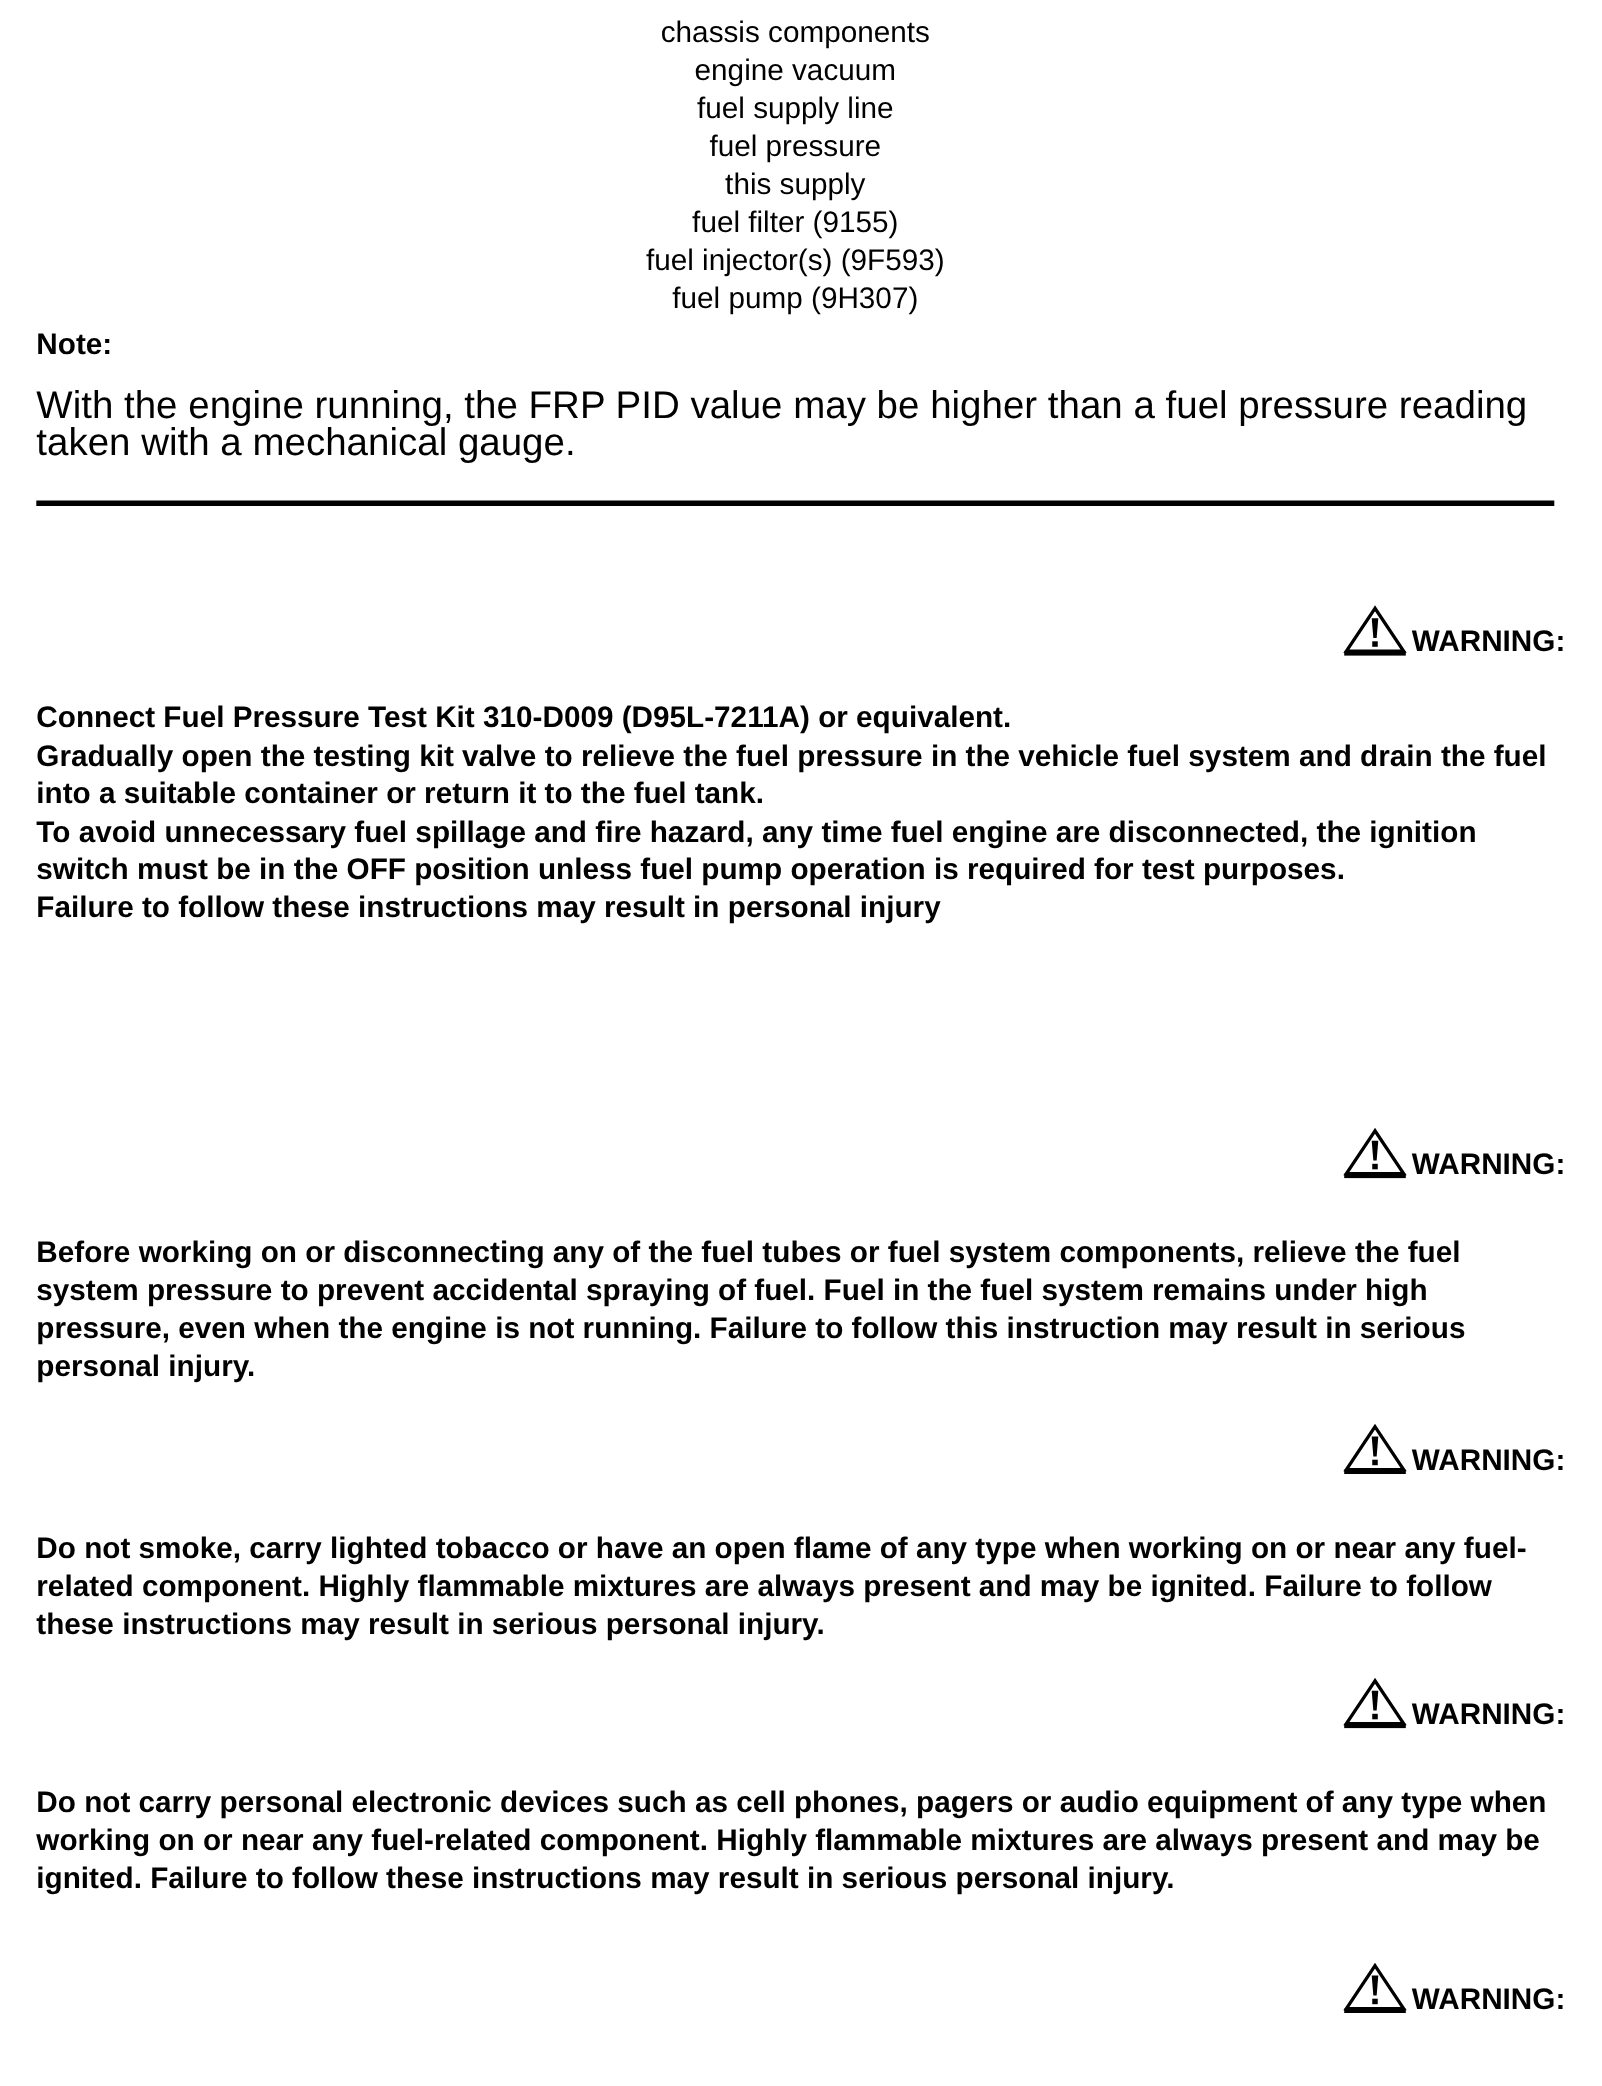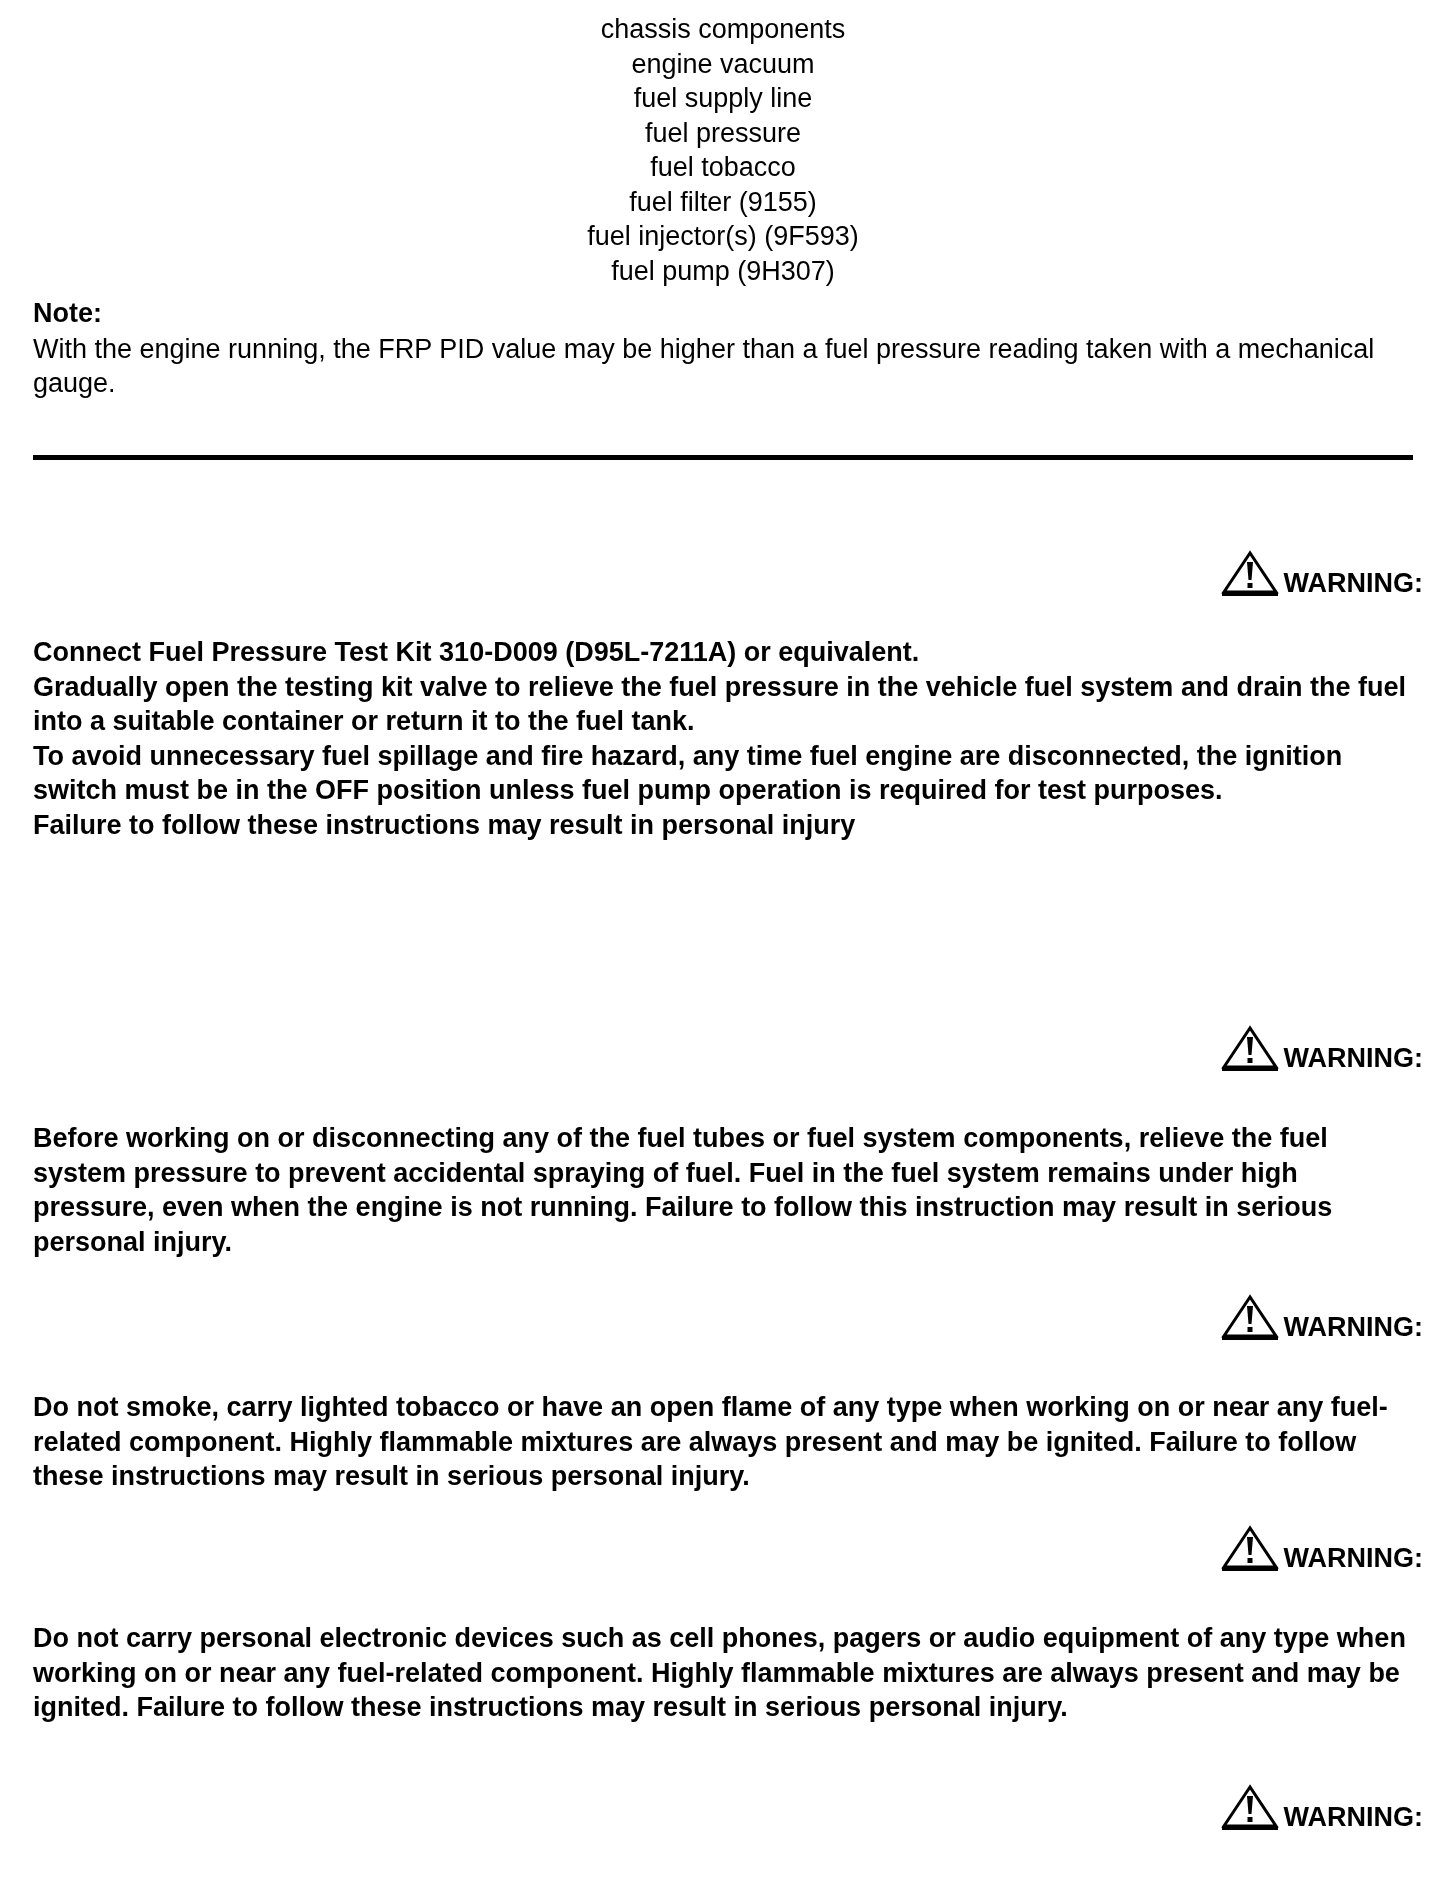--- a/index.html
+++ b/index.html
@@ -33,23 +33,23 @@
     padding: 0;
     text-align: center;
   }
   .note-label {
     font-weight: bold;
     font-size: 27px;
     line-height: 34px;
     margin-top: 8px;
   }
   .note-text {
-    font-size: 27px;
+    font-size: 35px;
     line-height: 34px;
-    margin-top: 2px;
+    margin-top: 22px;
     width: 1390px;
   }
   .rule {
     position: absolute;
     left: 33px;
     top: 455px;
     width: 1380px;
     height: 5px;
     background: #000000;
   }
@@ -88,21 +88,21 @@
 </style>
 </head>
 <body>
 
 <div class="page">
   <ul class="item-list">
     <li>chassis components</li>
     <li>engine vacuum</li>
     <li>fuel supply line</li>
     <li>fuel pressure</li>
-    <li>fuel tobacco</li>
+    <li>this supply</li>
     <li>fuel filter (9155)</li>
     <li>fuel injector(s) (9F593)</li>
     <li>fuel pump (9H307)</li>
   </ul>
   <div class="note-label">Note:</div>
   <div class="note-text">With the engine running, the FRP  PID value may be higher than a fuel pressure reading taken with a mechanical gauge.</div>
 </div>
 
 <div class="rule"></div>
 

